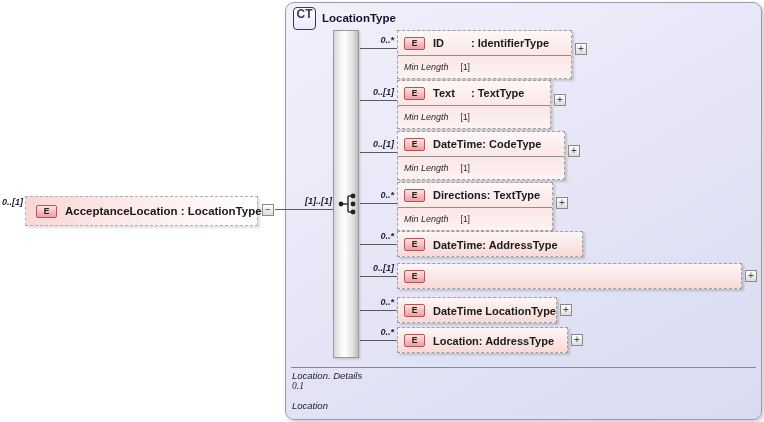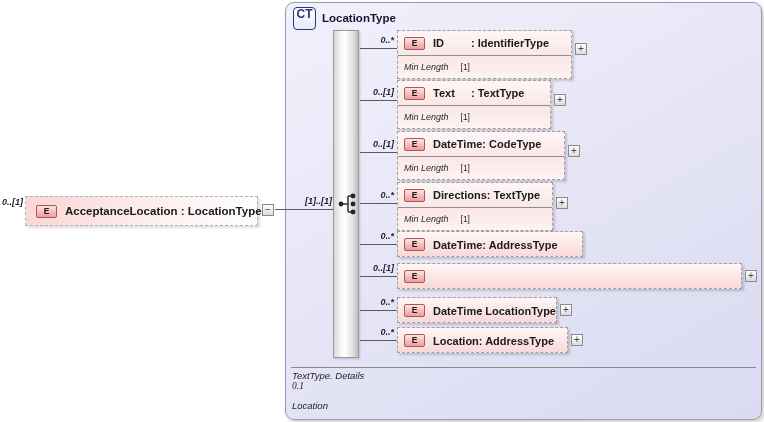--- a/index.html
+++ b/index.html
@@ -191,15 +191,15 @@
 <div class="abs el-box" style="left:397px; top:327px; width:171px; height:26px;">
   <div class="el-title">
     <span class="e-badge">E</span>
     <span class="el-name">Location</span>
     <span>: AddressType</span>
   </div>
 </div>
 <div class="abs expander" style="left:571px; top:334px;">+</div>
 
 <div class="abs footer-sep"></div>
-<div class="abs footer-text" style="left:292px; top:370px;">TextType. Details</div>
+<div class="abs footer-text" style="left:292px; top:370px;">Location. Details</div>
 <div class="abs footer-text" style="left:292px; top:381px;font-family:Liberation Serif, serif;">0.1</div>
 <div class="abs footer-text" style="left:292px; top:400px;">Location</div>
 
 </body></html>

